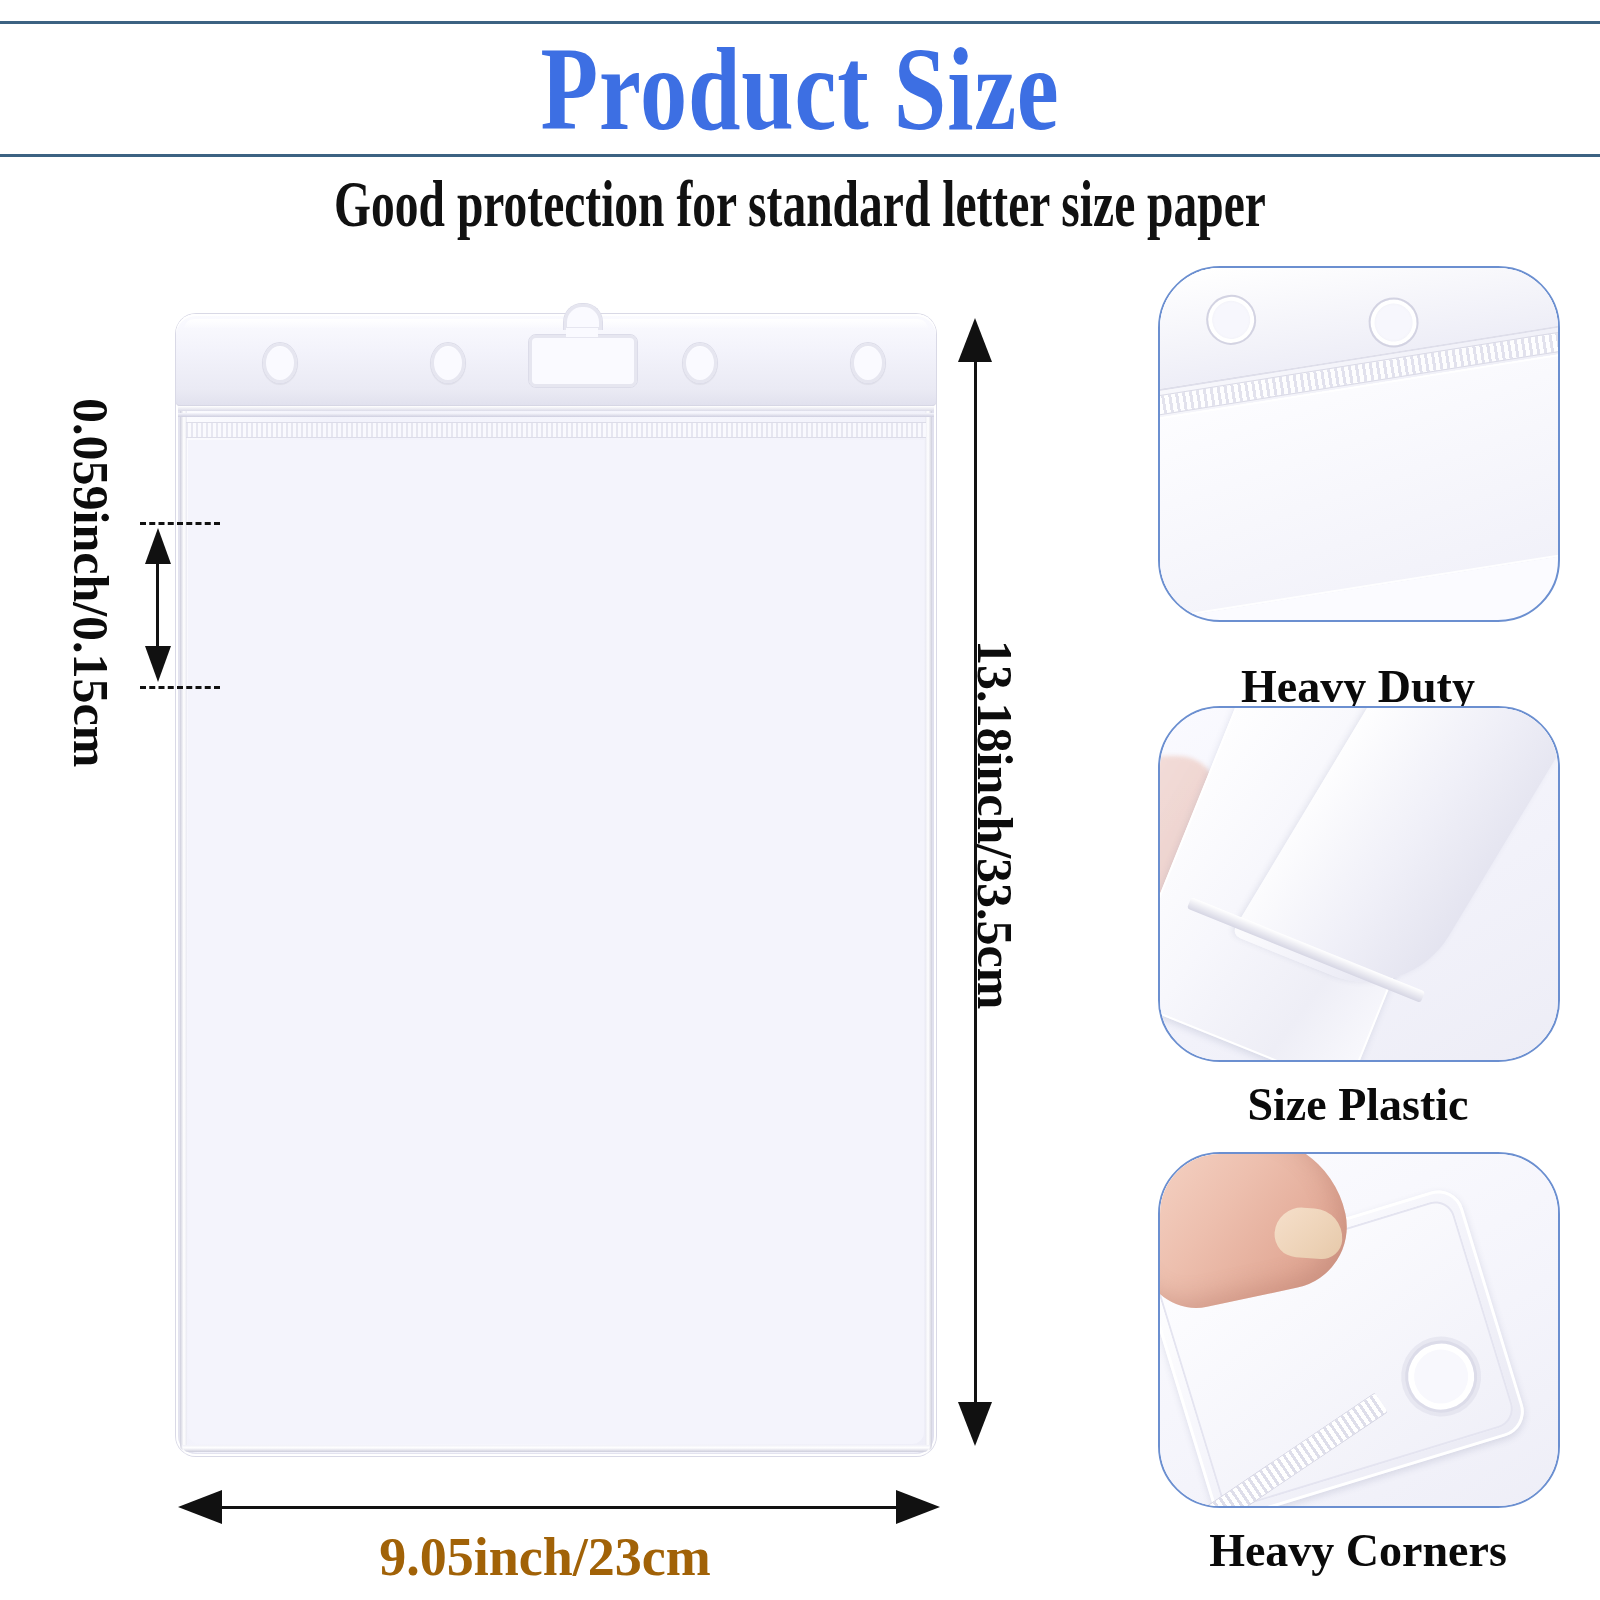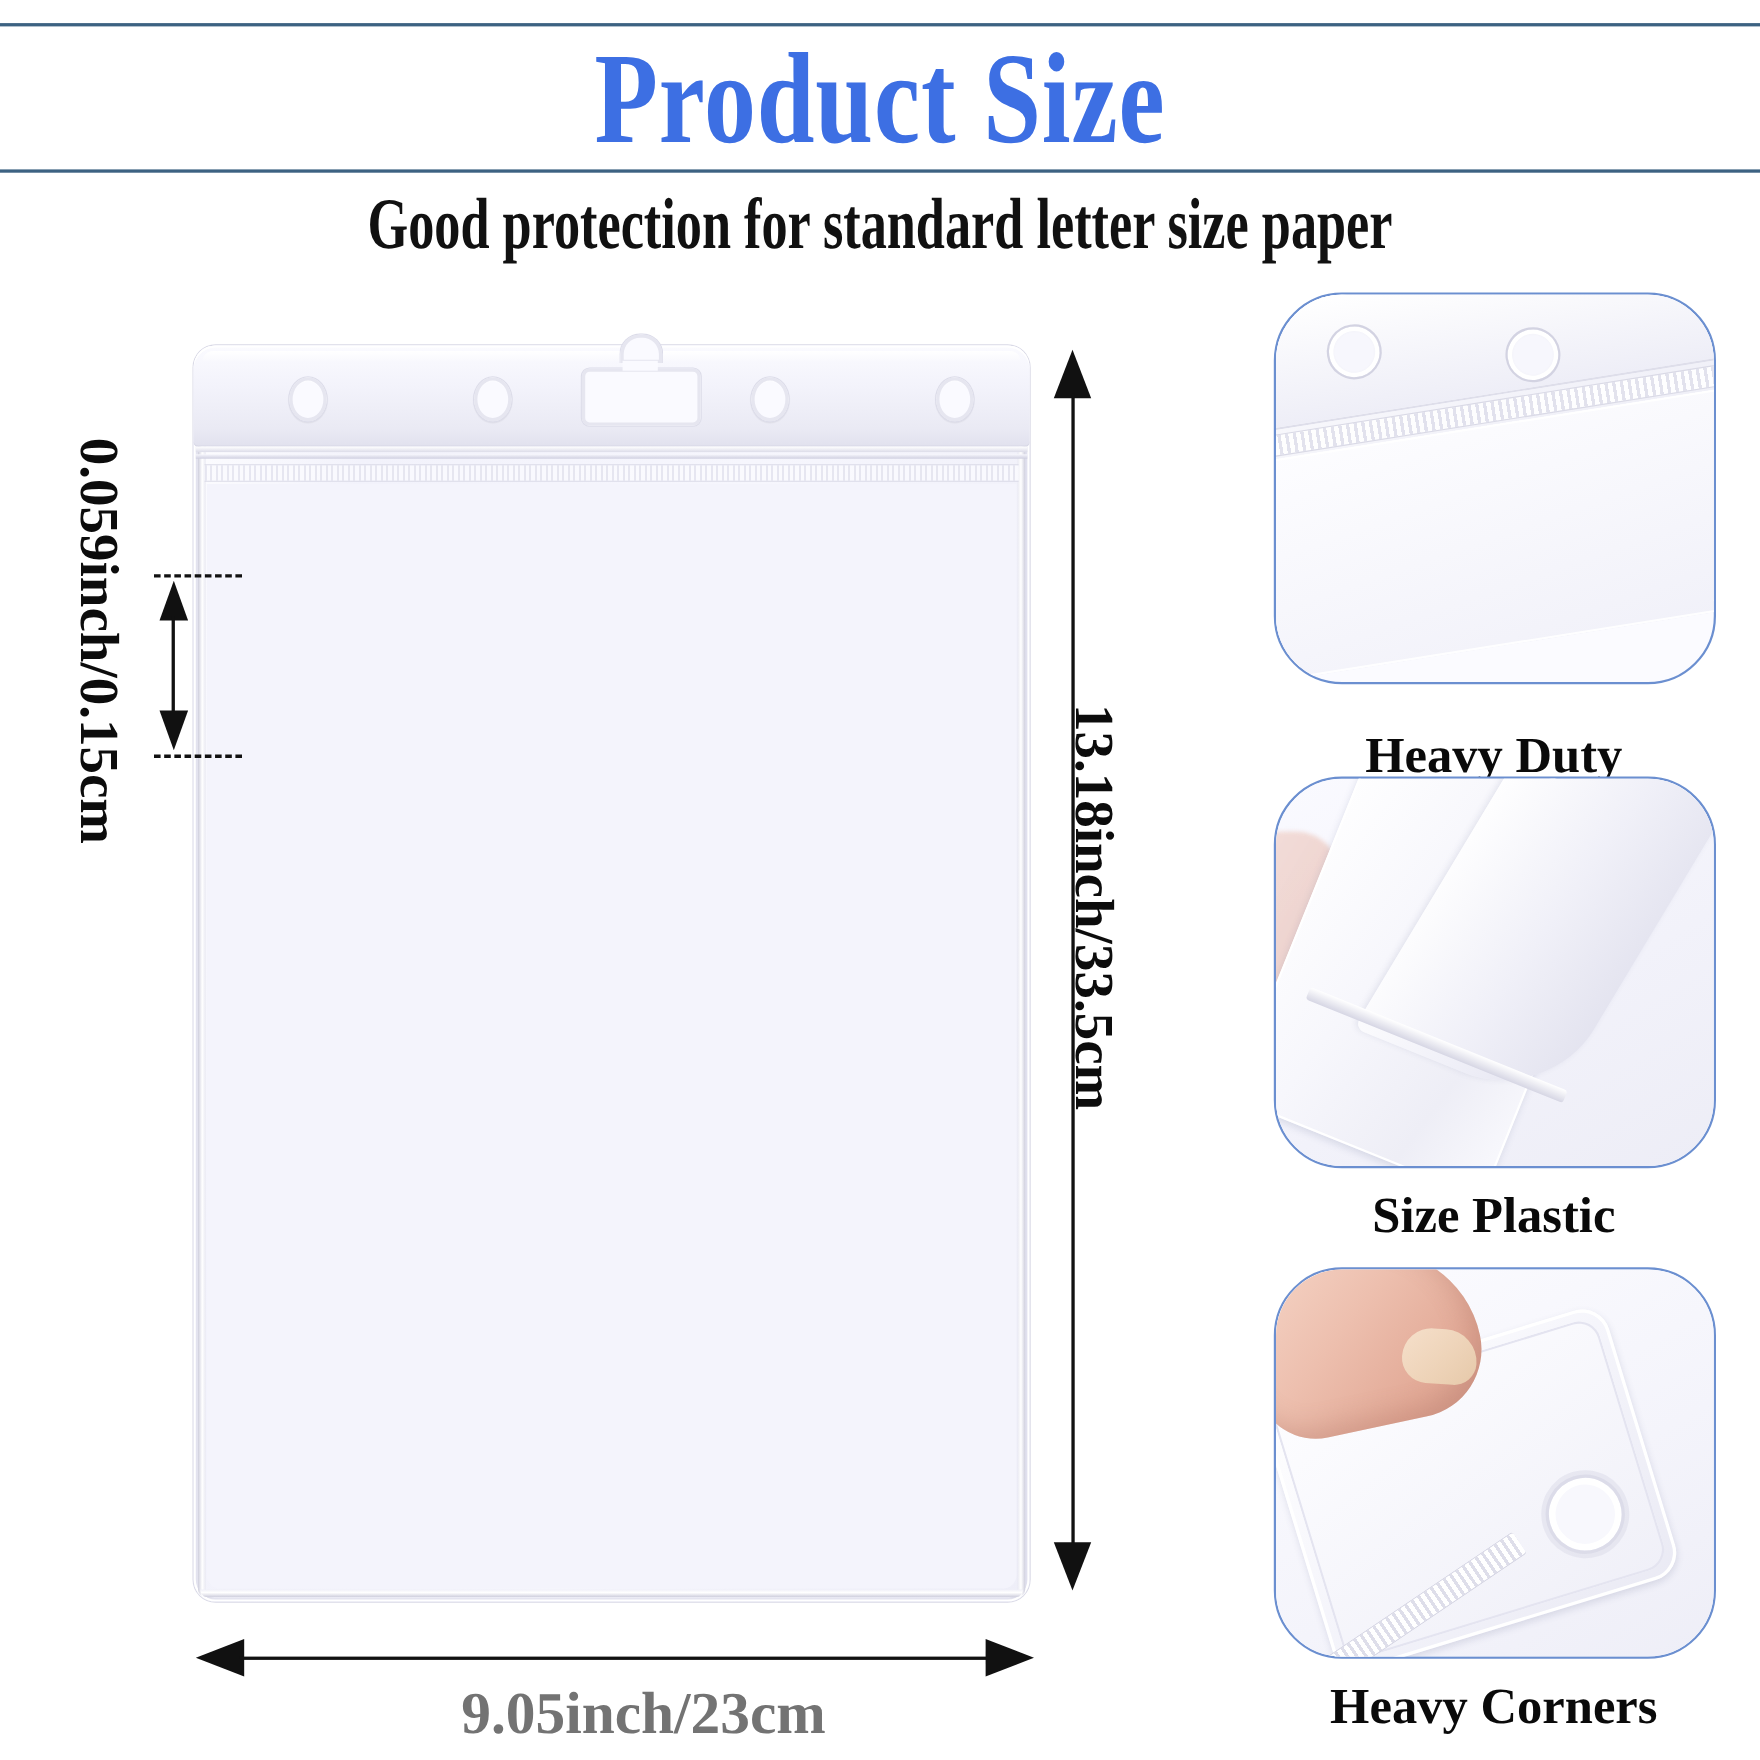--- a/index.html
+++ b/index.html
@@ -158,23 +158,22 @@
   }
 
   .dim-label-v{
     position:absolute;
     font-size:50px;line-height:54px;font-weight:700;color:#0c0c0c;
     white-space:nowrap;
     transform-origin:left top;
   }
   .dim-label-h{
     position:absolute;
-    font-size:54px;line-height:58px;font-weight:700;color:#737373;
+    font-size:54px;line-height:58px;font-weight:700;color:#a16207;
     white-space:nowrap;
-    padding-left:40px;
   }
 
   
   .feature{
     position:absolute;left:1158px;width:428px;
   }
   .feature-frame{
     position:absolute;left:0;top:0;width:398px;height:352px;
     border:2px solid #6b8fd0;
     border-radius:62px;

